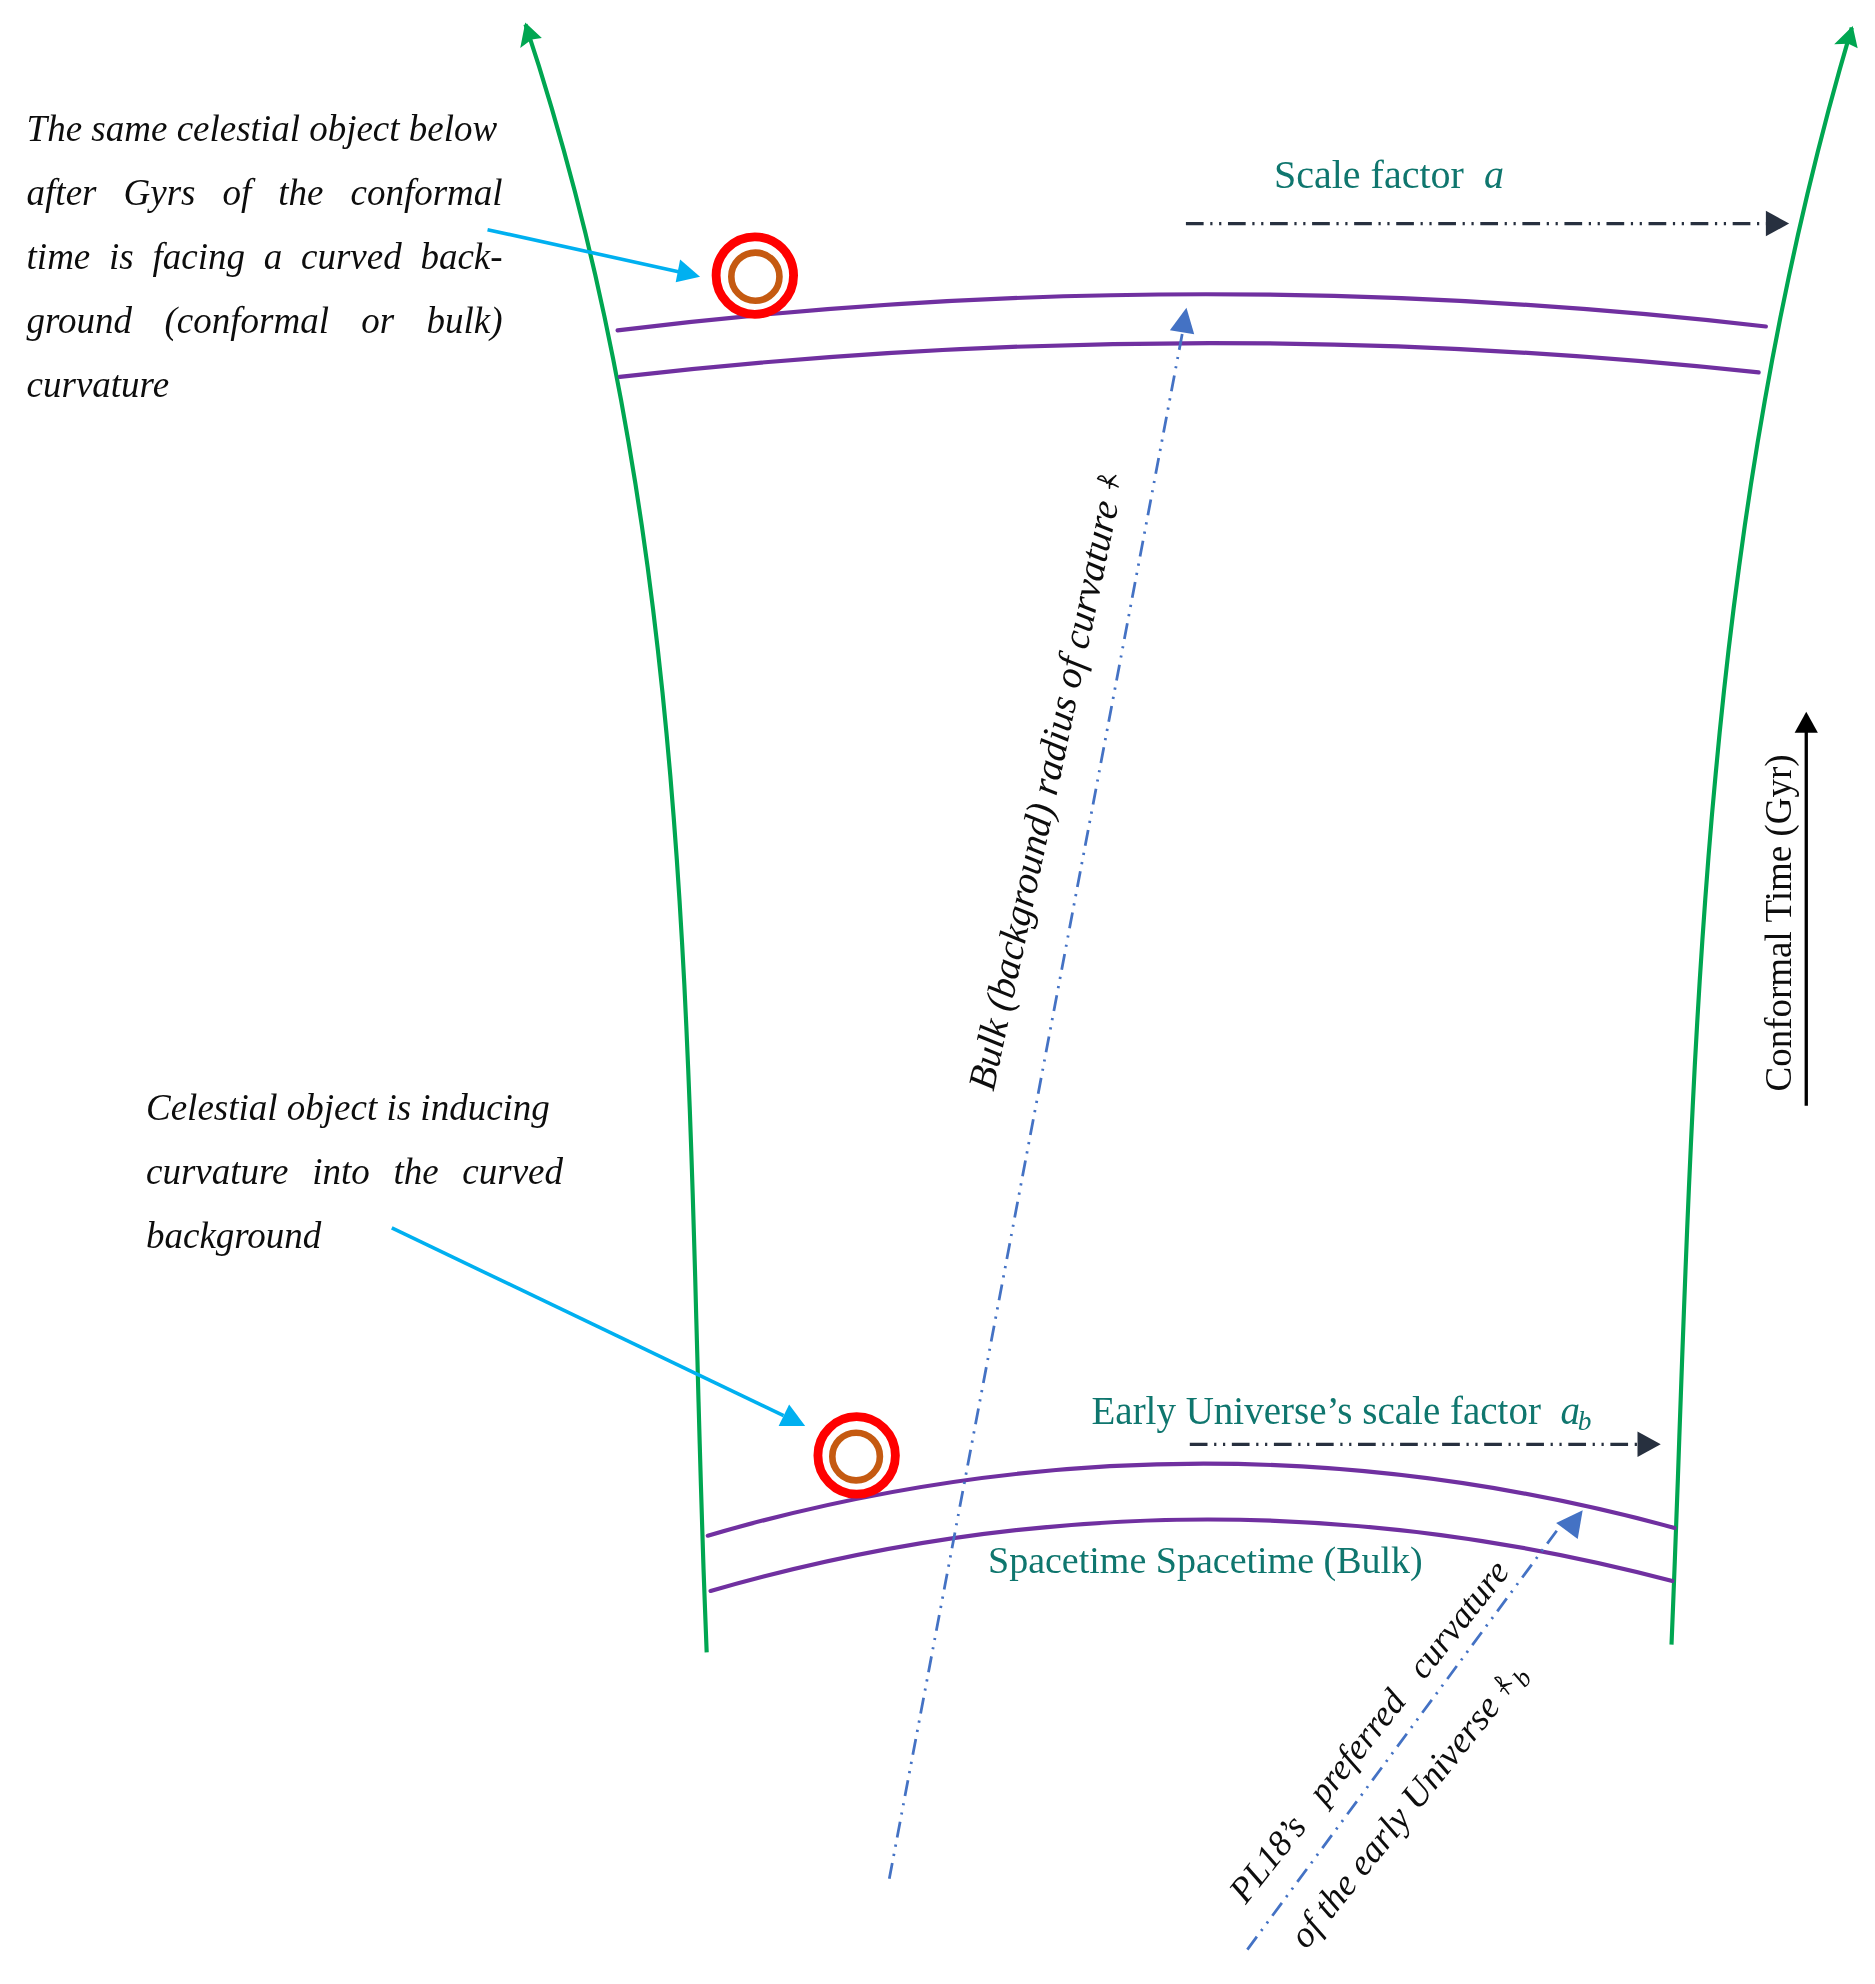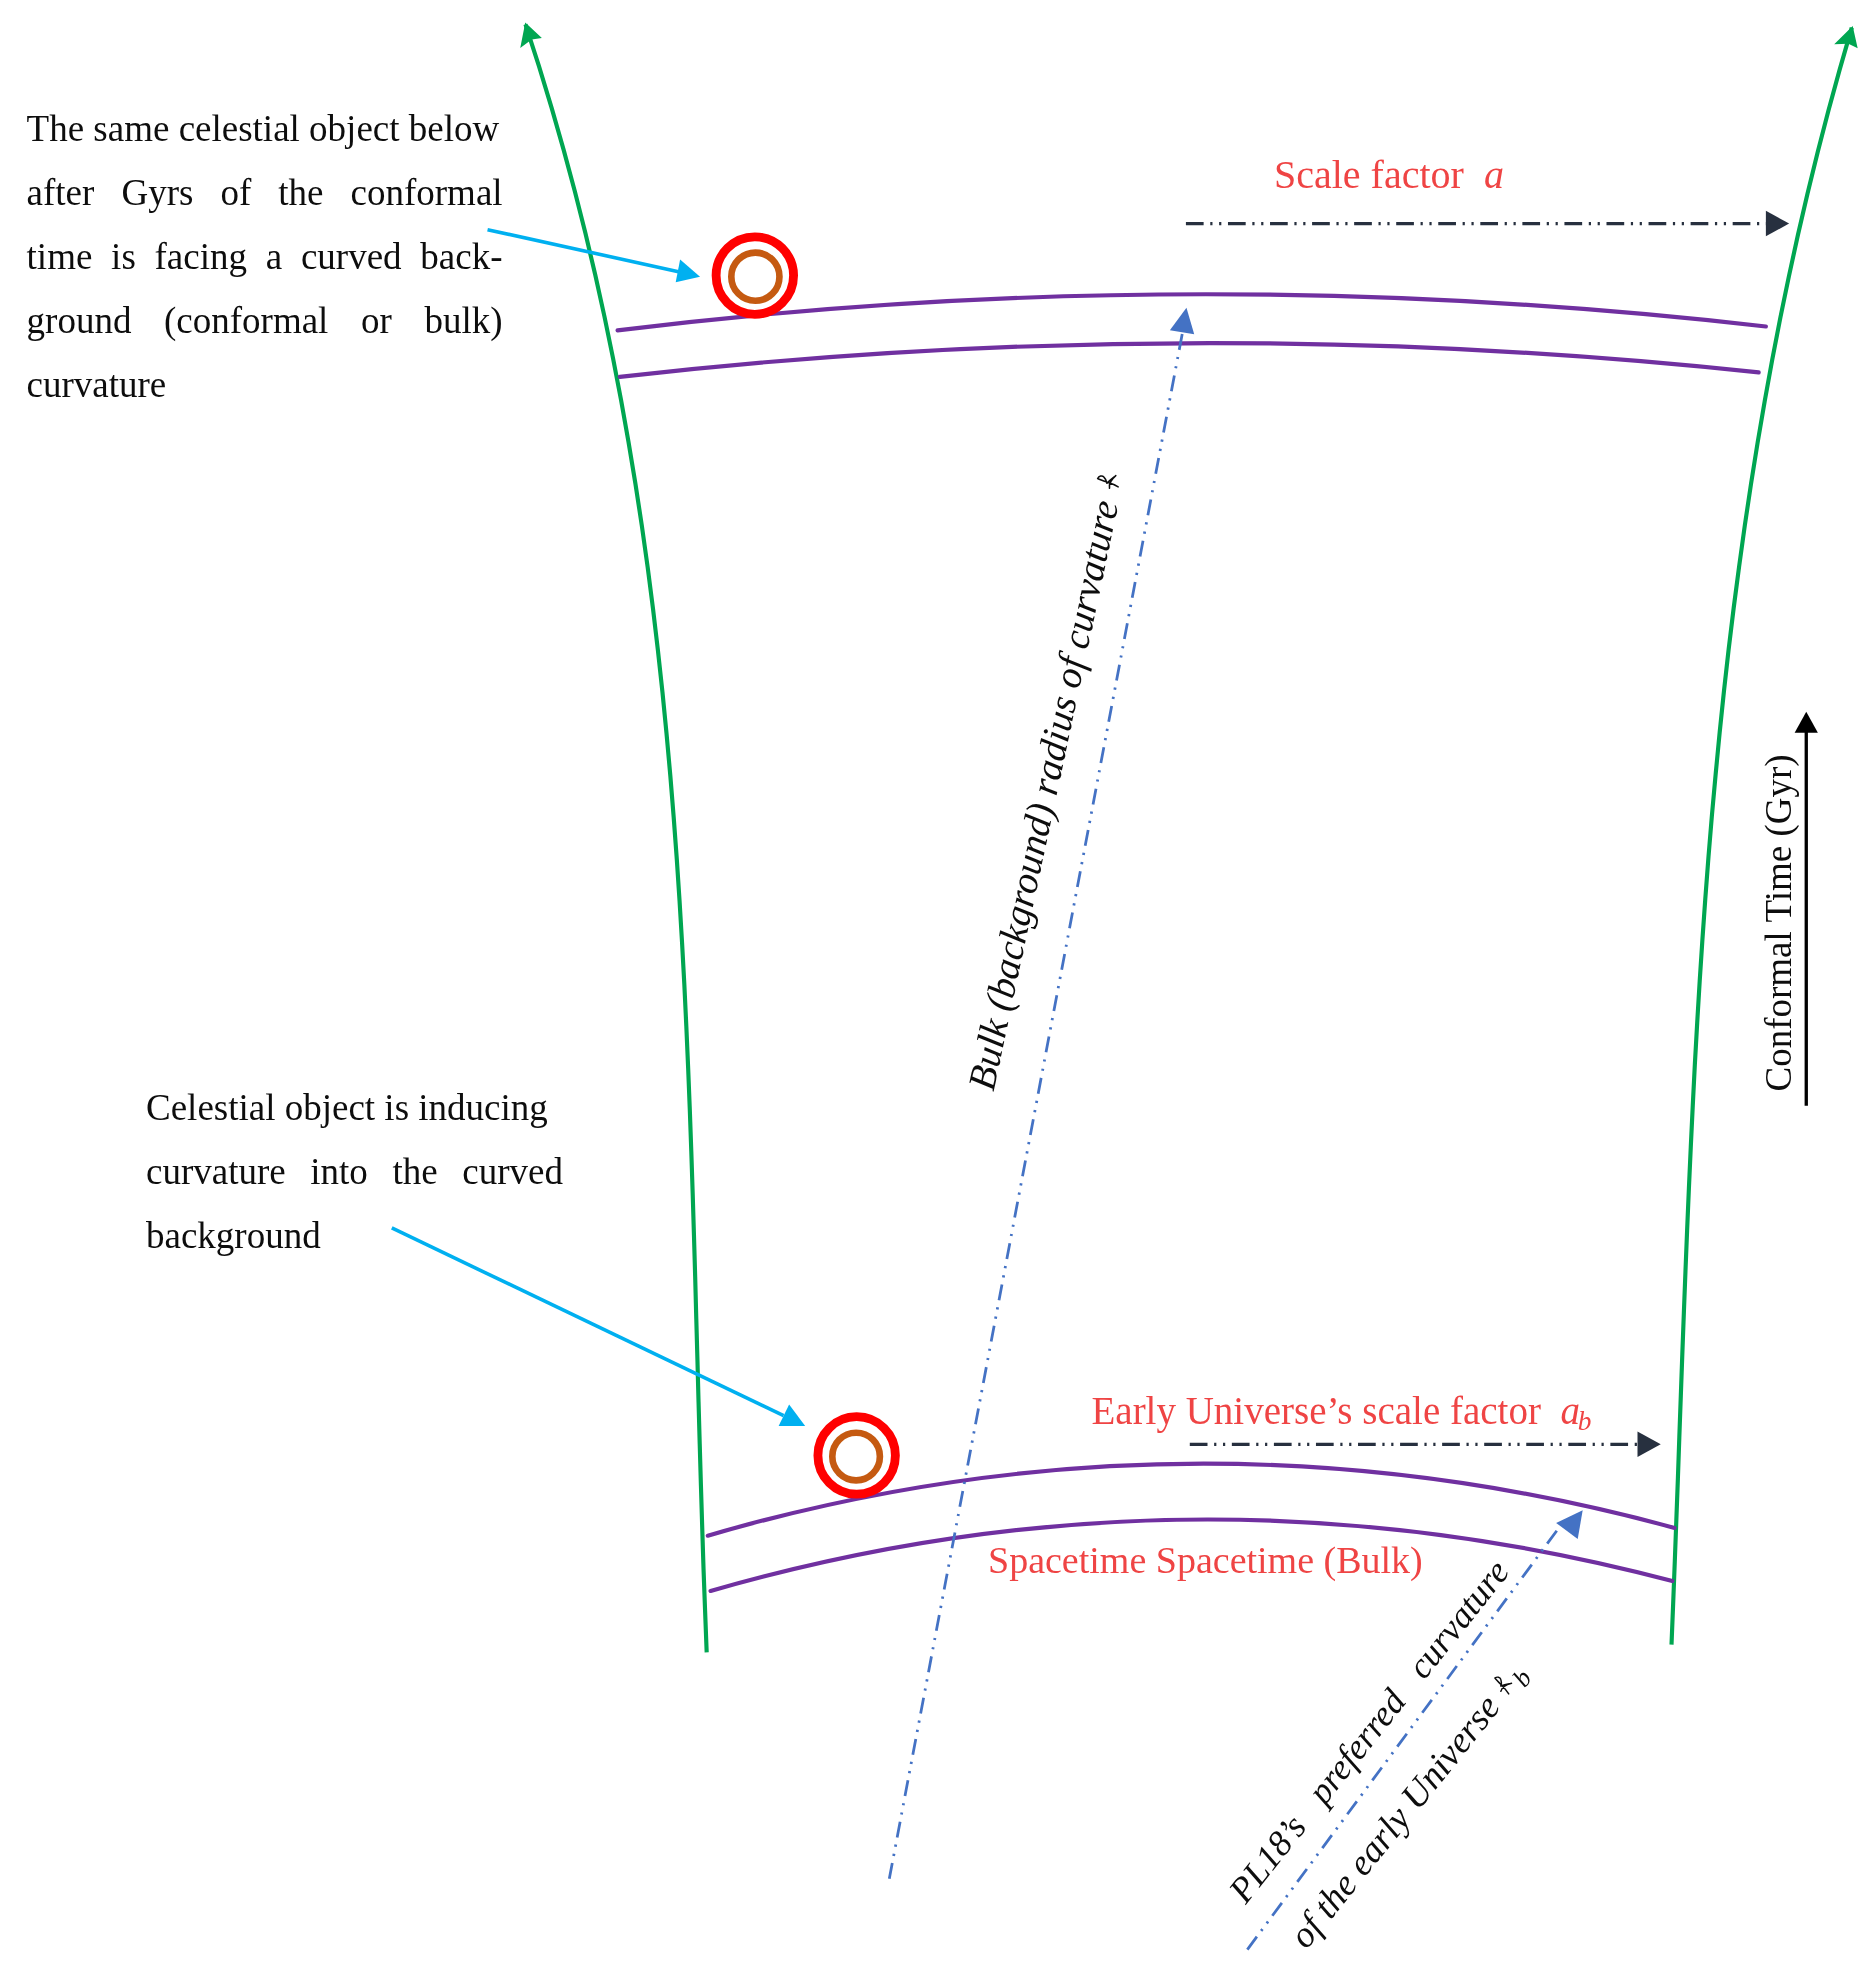--- a/index.html
+++ b/index.html
@@ -2,24 +2,24 @@
 <html style="font-size:8.9px"><head>
 <meta charset="utf-8">
 <title>Conformal spacetime (bulk) curvature diagram</title>
 <style>
   html,body{margin:0;padding:0;background:#ffffff;}
   body{width:1876px;height:1985px;position:relative;overflow:hidden;
        font-family:"Liberation Serif",serif;color:#0d0d0d;}
   #stage{position:absolute;left:0;top:0;width:1876px;height:1985px;background:#fff;}
   svg.layer{position:absolute;left:0;top:0;width:1876px;height:1985px;overflow:visible;}
   
-  .note{position:absolute;font-size:37px;line-height:64px;color:#0d0d0d;}
+  .note{position:absolute;font-size:37px;line-height:64px;color:#0d0d0d;font-style:italic;}
   .note .ln{display:block;white-space:nowrap;}
   .note .ln.j{display:flex;justify-content:space-between;text-align:center;}
-  .lbl{position:absolute;white-space:pre;color:#ef4444;line-height:1;}
+  .lbl{position:absolute;white-space:pre;color:#0f766e;line-height:1;}
   .it{font-style:italic;}
   .sub{font-size:0.70em;position:relative;top:0.22em;margin-left:-0.08em;}
   .rot{position:absolute;transform-origin:0 0;white-space:pre;color:#0d0d0d;line-height:1;}
   .scr{display:inline-block;width:0.60em;height:0.80em;vertical-align:-0.09em;}
   .scr svg{display:block;width:100%;height:100%;overflow:visible;}
 </style>
 </head>
 <body>
 
 <div id="stage">

